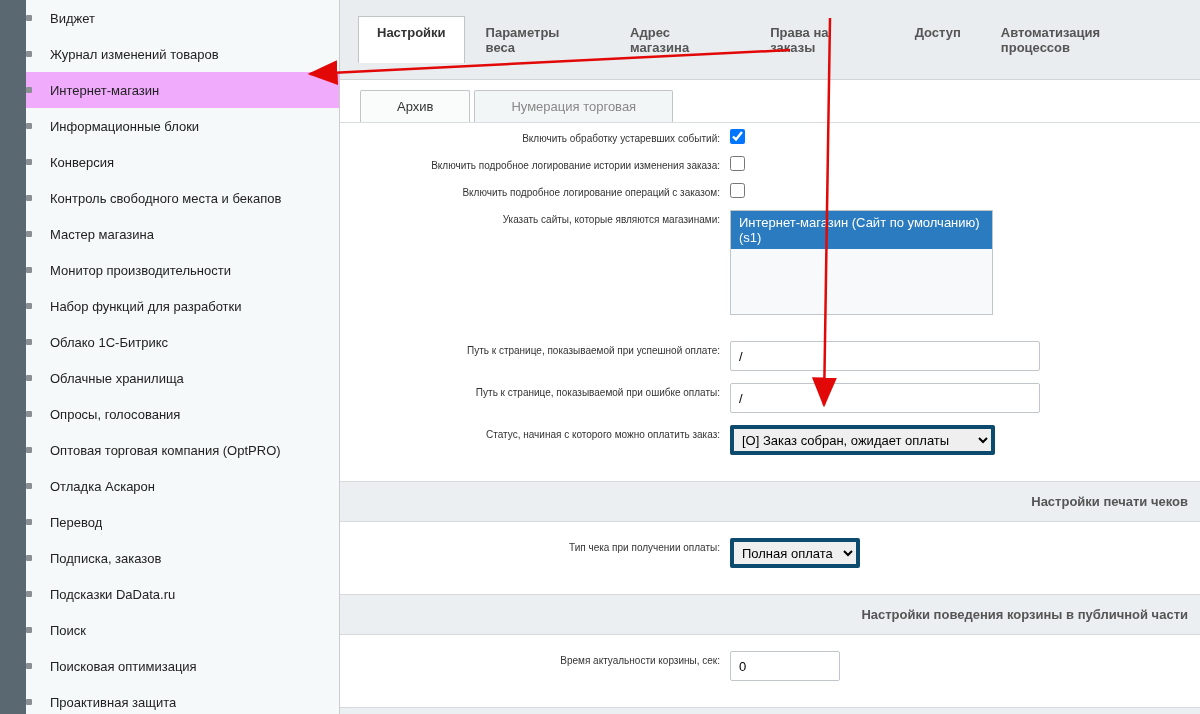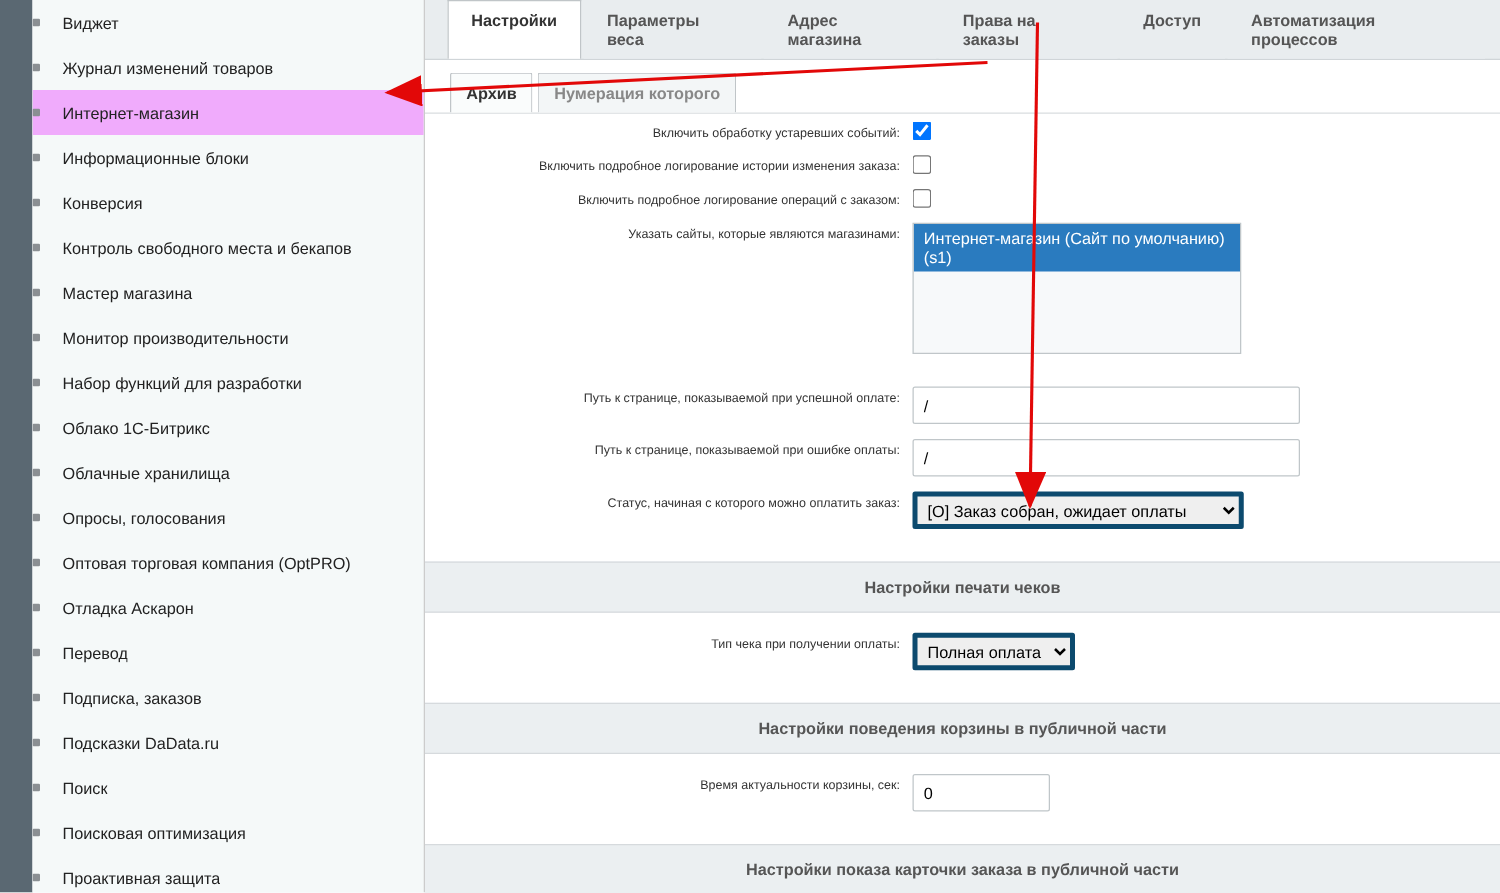--- a/index.html
+++ b/index.html
@@ -5,39 +5,39 @@
 * { box-sizing: border-box; margin: 0; padding: 0; }
 body { font-family: Arial, Helvetica, sans-serif; font-size: 13px; color: #333; background: #fff; width: 1200px; height: 714px; overflow: hidden; position: relative; }
 .page { display: flex; height: 100%; }
 .left-gutter { width: 26px; background: #5a6872; }
 .sidebar { width: 314px; background: #f5f9f9; border-right: 1px solid #ccc; overflow: hidden; }
 .sidebar-item { display: flex; align-items: center; height: 36px; cursor: pointer; color: #222; }
 .sidebar-item.active { background: #f0abfc; }
 .bullet { width: 6px; height: 6px; background: #8a8f93; border-radius: 1px; margin-right: 18px; flex-shrink: 0; }
 .sidebar-item span.lbl { white-space: nowrap; overflow: hidden; text-overflow: ellipsis; font-size: 13px;}
 .main { flex: 1; background: #f1f4f6; display: flex; flex-direction: column; height: 100%; overflow: hidden;}
-.tabs-top { display: flex; background: #e9edef; padding: 0 10px; border-bottom: 1px solid #d0d5d8; }
+.tabs-top { display: flex; background: #e9edef; padding: 16px 10px; border-bottom: 1px solid #d0d5d8; }
 .tab { padding: 8px 18px; font-size: 13px; color: #555; font-weight: bold; cursor: pointer; border: 1px solid transparent; border-bottom: none; margin-right: 2px; background: #e9edef; }
 .tab.first { margin-left: 8px;}
 .tab.active { background: #fff; border-color: #c0c5c8; color: #333;}
 .tabs-second { display: flex; background: #fff; padding: 10px 20px 0 20px; border-bottom: 1px solid #d9dde0; }
-.subtab { padding: 8px 12px; font-size: 13px; font-weight: bold; color: #333; border: 1px solid #c0c5c8; border-bottom: none; background: #fafcfc; cursor: pointer; margin-right: 4px; border-radius: 2px 2px 0 0;}
+.subtab { padding: 8px 36px; font-size: 13px; font-weight: normal; color: #333; border: 1px solid #c0c5c8; border-bottom: none; background: #fafcfc; cursor: pointer; margin-right: 4px; border-radius: 2px 2px 0 0;}
 .subtab.inactive { color: #888; background: #f3f6f7;}
 .content { flex: 1; overflow-y: auto; padding: 0 20px 20px 20px; background: #fff;}
 .form-row { display: flex; align-items: flex-start; padding: 6px 0; }
 .form-label { width: 370px; text-align: right; padding-right: 10px; padding-top: 4px; font-size: 10px; color: #333;}
 .form-field { flex: 1; display: flex; align-items: center;}
 .form-field input[type=text] { width: 310px; height: 30px; border: 1px solid #c0c6c9; padding: 0 8px; font-size: 13px; border-radius: 2px;}
 .form-field select { width: 265px; height: 30px; border: 4px solid #0c4a6e; padding: 0 4px; font-size: 13px; border-radius: 2px;}
 .form-field select.small { width: 130px;}
 .form-field input[type=text].small { width: 110px;}
 .form-field input[type=checkbox] { width: 15px; height: 15px;}
 .multiselect { width: 263px; height: 105px; border: 1px solid #c0c6c9; background: #f7f9fa; overflow: auto; font-size: 13px; padding: 0; }
 .multiselect .opt { padding: 4px 8px; background: #2a7bbf; color: #fff; }
-.section-header { background: #ebeff1; padding: 12px; text-align: center; font-weight: bold; color: #555; margin: 20px -20px 10px -20px; border-top: 1px solid #d6dadd; border-bottom: 1px solid #d6dadd;}
+.section-header { background: #ebeff1; padding: 12px; text-align: right; font-weight: bold; color: #555; margin: 20px -20px 10px -20px; border-top: 1px solid #d6dadd; border-bottom: 1px solid #d6dadd;}
 svg.arrows { position: absolute; top: 0; left: 0; pointer-events: none; }
 </style>
 </head>
 <body>
 
 <div class="page">
   <div class="left-gutter"></div>
   <div class="sidebar" id="sidebar">
       <div class="sidebar-item">
         <div class="bullet"></div>
@@ -124,21 +124,21 @@
     <div class="tabs-top" id="tabs-top">
         <div class="tab active first">Настройки</div>
         <div class="tab">Параметры веса</div>
         <div class="tab">Адрес магазина</div>
         <div class="tab">Права на заказы</div>
         <div class="tab">Доступ</div>
         <div class="tab">Автоматизация процессов</div>
       </div>
     <div class="tabs-second" id="tabs-second">
         <div class="subtab">Архив</div>
-        <div class="subtab inactive">Нумерация которого</div>
+        <div class="subtab inactive">Нумерация торговая</div>
       </div>
     <div class="content">
 
       <div class="form-row">
         <div class="form-label">Включить обработку устаревших событий:</div>
         <div class="form-field">
             <input type="checkbox" id="cb1" checked="" style="">
           </div>
       </div>
 

